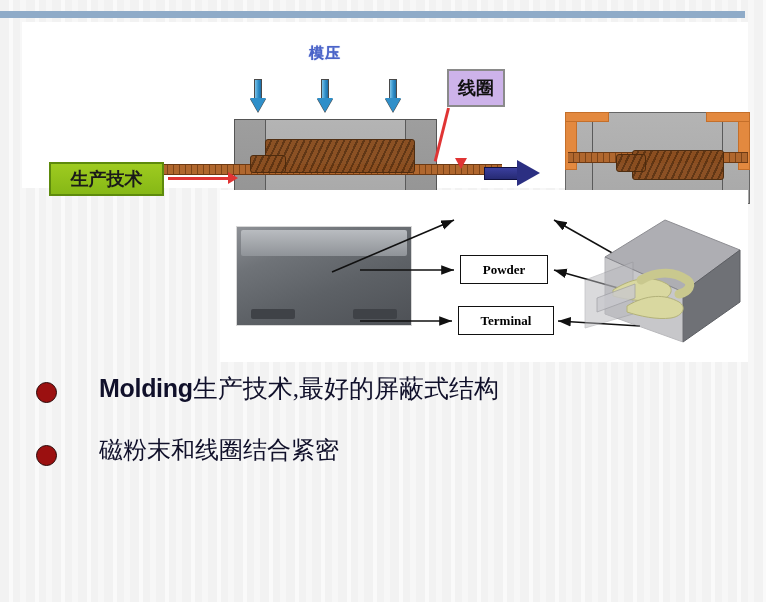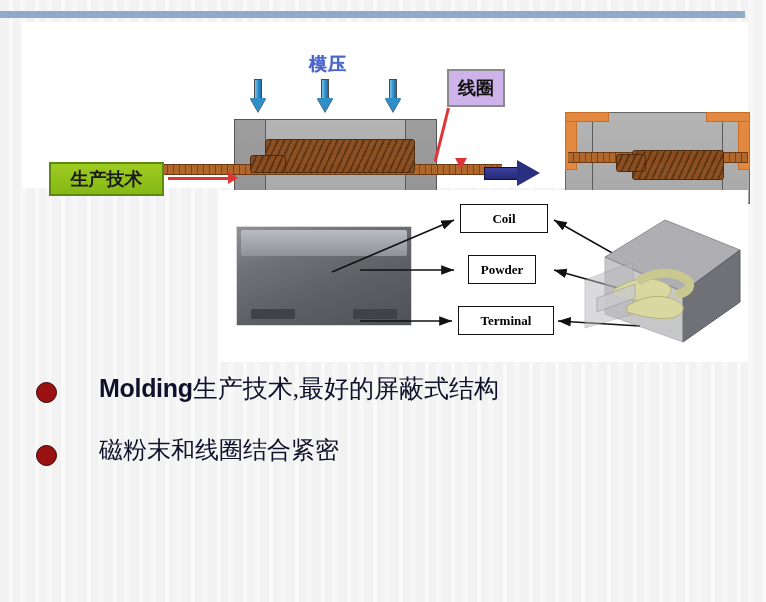--- a/index.html
+++ b/index.html
@@ -24,21 +24,21 @@
   
   #panel-process{
     position:absolute;left:22px;top:22px;width:726px;height:166px;
     background:#ffffff;
   }
   .zh-blue{
     position:absolute;color:#4a63c8;font-weight:bold;
     font-family:"DejaVu Sans","Liberation Sans",sans-serif;
     letter-spacing:1px;text-shadow:0 0 1px #6f85d8;
   }
-  #label-moya{left:287px;top:30px;font-size:18px;}
+  #label-moya{left:287px;top:22px;font-size:15px;}
   
   .darrow{position:absolute;width:16px;height:34px;}
   .darrow .shaft{
     position:absolute;left:4px;top:0;width:8px;height:20px;
     background:linear-gradient(to right,#7dc3e8,#2f8fc9 55%,#1d6ea6);
     border:1px solid #4a4a4a;box-sizing:border-box;
   }
   .darrow .head{
     position:absolute;left:0;top:19px;width:0;height:0;
     border-left:8px solid transparent;border-right:8px solid transparent;
@@ -132,21 +132,21 @@
     background:#3f4247;border-radius:2px;
   }
   .callout{
     position:absolute;background:#fff;border:1.6px solid #111;
     font-family:"Liberation Serif","DejaVu Serif",serif;
     font-weight:bold;font-size:13px;color:#000;
     display:flex;align-items:center;justify-content:center;
     box-sizing:border-box;
   }
   #callout-coil{left:240px;top:14px;width:88px;height:29px;}
-  #callout-powder{left:248px;top:65px;width:68px;height:29px;}
+  #callout-powder{left:240px;top:65px;width:88px;height:29px;}
   #callout-terminal{left:238px;top:116px;width:96px;height:29px;}
   
   #cutaway{position:absolute;left:355px;top:12px;width:170px;height:150px;}
   
   #bullets{position:absolute;left:0;top:372px;width:667px;}
   .bullet-row{position:relative;display:flex;align-items:flex-start;margin-bottom:30px;}
   .dot{
     width:19px;height:19px;border-radius:50%;
     background:#9b1010;border:1.5px solid #2b0707;
     margin-left:36px;margin-top:10px;flex:none;
@@ -221,21 +221,20 @@
   </div>
 
   <div id="panel-product">
 
     <div id="photo-part">
       <div class="top-face"></div>
       <div class="foot" style="left:14px;"></div>
       <div class="foot" style="right:14px;"></div>
     </div>
 
-    <div class="callout" id="callout-coil">Coil</div>
     <div class="callout" id="callout-powder">Powder</div>
     <div class="callout" id="callout-terminal">Terminal</div>
 
     <svg style="position:absolute;left:0;top:0;width:528px;height:172px;pointer-events:none;">
       <defs>
         <marker id="ah" markerWidth="9" markerHeight="9" refX="8" refY="3" orient="auto" markerUnits="strokeWidth">
           <path d="M0,0 L0,6 L8,3 z" fill="#111"></path>
         </marker>
       </defs>
       <line x1="112" y1="82" x2="234" y2="30" stroke="#111" stroke-width="1.6" marker-end="url(#ah)"></line>

